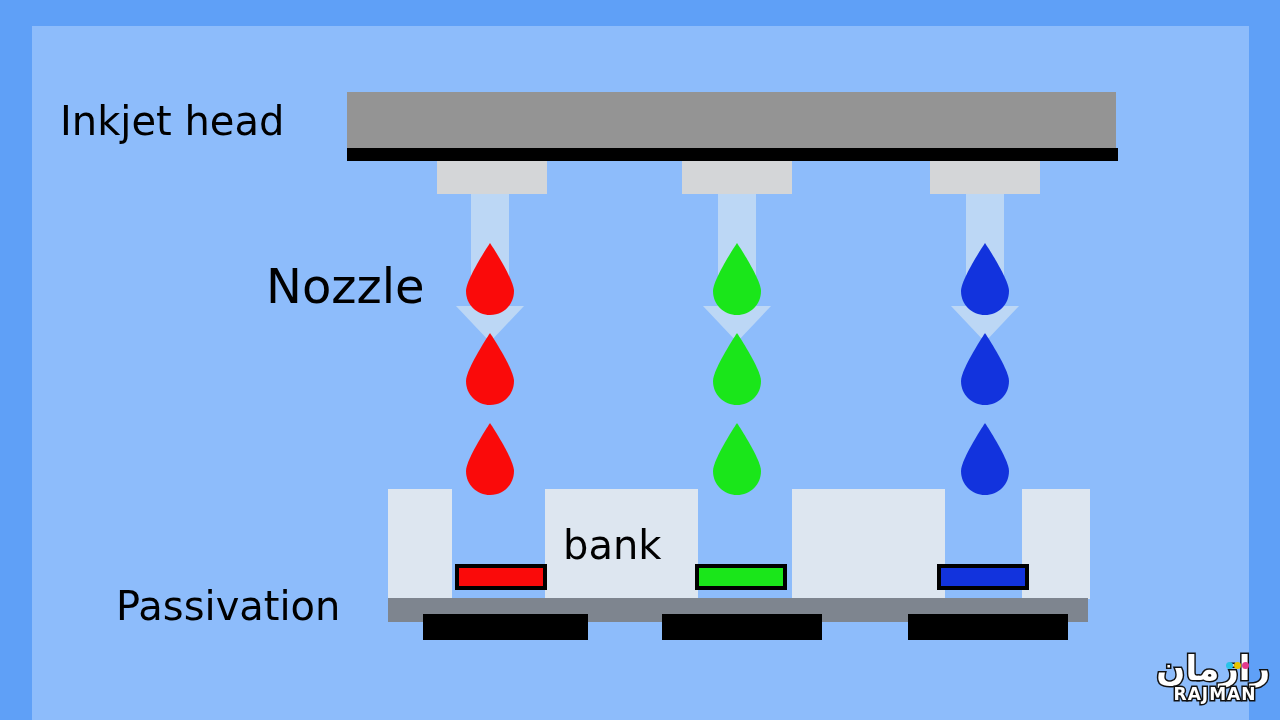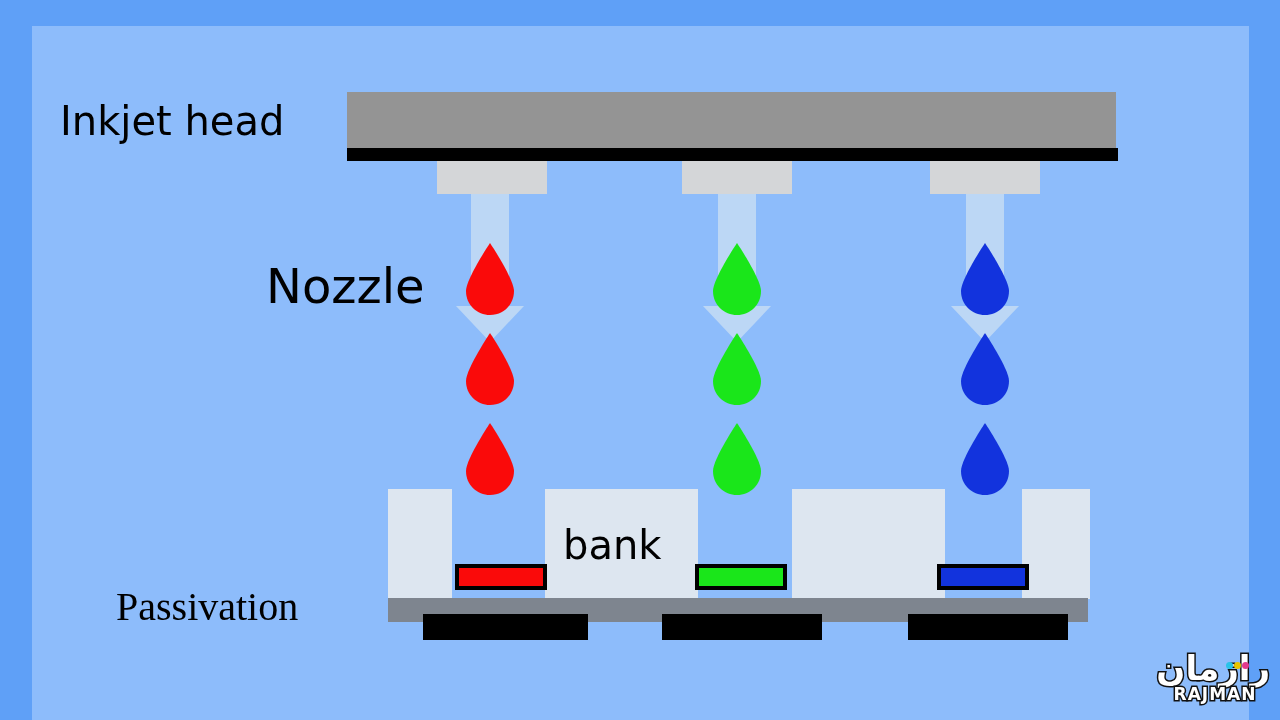--- a/index.html
+++ b/index.html
@@ -101,21 +101,21 @@
   .label {
     position: absolute;
     color: #000000;
     font-weight: 400;
     white-space: nowrap;
     letter-spacing: 0px;
   }
   .label-inkjet { left: 60px;  top: 98px;  font-size: 40px; }
   .label-nozzle { left: 266px; top: 220px; font-size: 48px; margin-top: 38px; }
   .label-bank   { left: 563px; top: 522px; font-size: 40px; text-align: center; }
-  .label-pass   { left: 116px; top: 583px; font-size: 40px; font-family: Liberation Serif, serif; }
+  .label-pass   { left: 116px; top: 583px; font-size: 40px; }
   .label-anode  { left: 424px; top: 642px; font-size: 40px; }
 
   
   #watermark {
     position: absolute;
     left: 1160px;
     top: 650px;
     width: 110px;
     height: 62px;
   }

